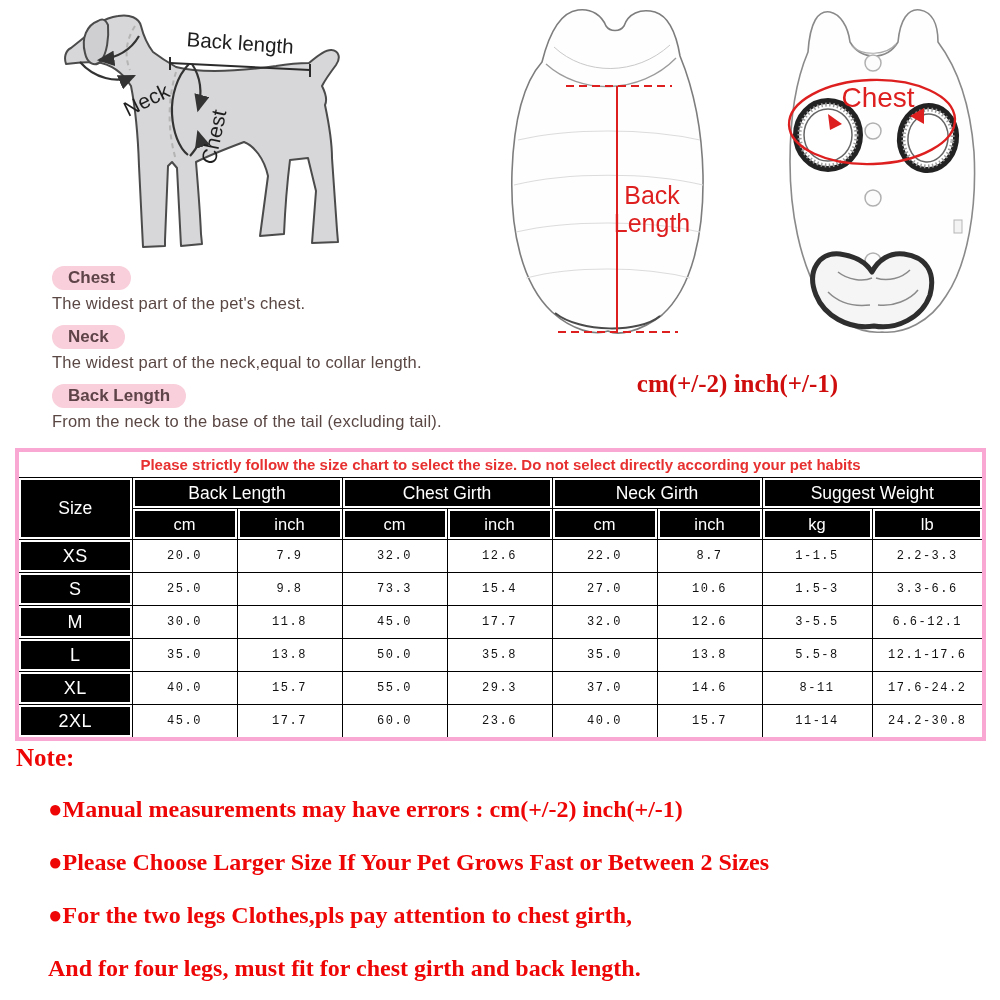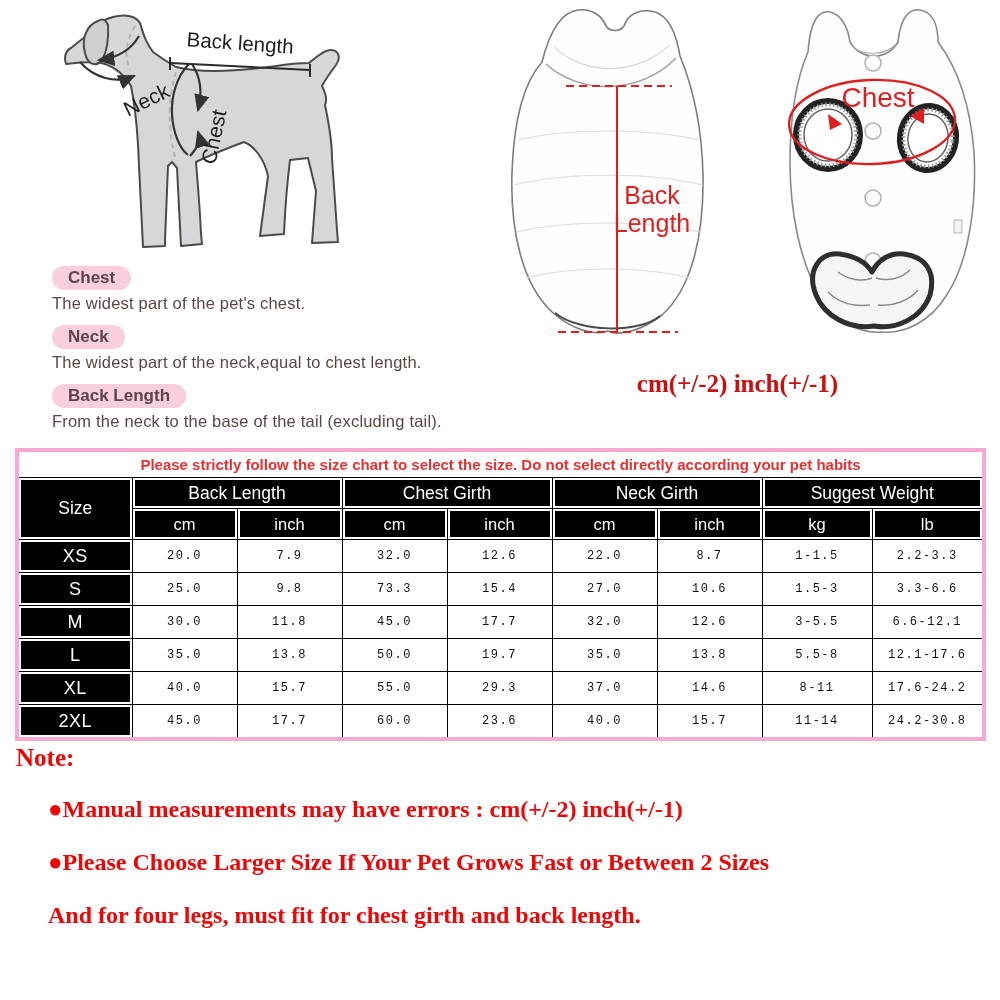--- a/index.html
+++ b/index.html
@@ -88,21 +88,21 @@
     </svg>
   </div>
 
   <div class="defs">
     <div class="def">
       <span class="pill">Chest</span>
       <div class="desc">The widest part of the pet's chest.</div>
     </div>
     <div class="def">
       <span class="pill">Neck</span>
-      <div class="desc">The widest part of the neck,equal to chest length.</div>
+      <div class="desc">The widest part of the neck,equal to collar length.</div>
     </div>
     <div class="def">
       <span class="pill">Back Length</span>
       <div class="desc">From the neck to the base of the tail (excluding tail).</div>
     </div>
   </div>
 
   <svg class="vest-back" width="215" height="348" viewBox="0 0 215 348">
     <path d="M42,62 C50,30 62,12 78,10 C92,8 102,16 106,26 C110,32 120,32 124,26
          C128,14 140,8 155,12 C168,16 176,32 180,56
@@ -237,21 +237,21 @@
           <td class="num">32.0</td>
           <td class="num">12.6</td>
           <td class="num">3-5.5</td>
           <td class="num">6.6-12.1</td>
         </tr>
         <tr>
           <td class="dark size-cell">L</td>
           <td class="num">35.0</td>
           <td class="num">13.8</td>
           <td class="num">50.0</td>
-          <td class="num">19.7</td>
+          <td class="num">35.8</td>
           <td class="num">35.0</td>
           <td class="num">13.8</td>
           <td class="num">5.5-8</td>
           <td class="num">12.1-17.6</td>
         </tr>
         <tr>
           <td class="dark size-cell">XL</td>
           <td class="num">40.0</td>
           <td class="num">15.7</td>
           <td class="num">55.0</td>
@@ -272,16 +272,17 @@
           <td class="num">11-14</td>
           <td class="num">24.2-30.8</td>
         </tr>
       </tbody>
   </table>
 
   <div class="notes">
     <div class="note-title">Note:</div>
     <div class="note-line">●Manual measurements may have errors : cm(+/-2)  inch(+/-1)</div>
     <div class="note-line">●Please Choose Larger Size If Your Pet Grows Fast or Between 2 Sizes</div>
+    <div class="note-line">●For the two legs Clothes,pls pay attention to chest girth,</div>
     <div class="note-line">And for four legs, must fit for chest girth and back length.</div>
   </div>
 
 </div>
 
 </body></html>

